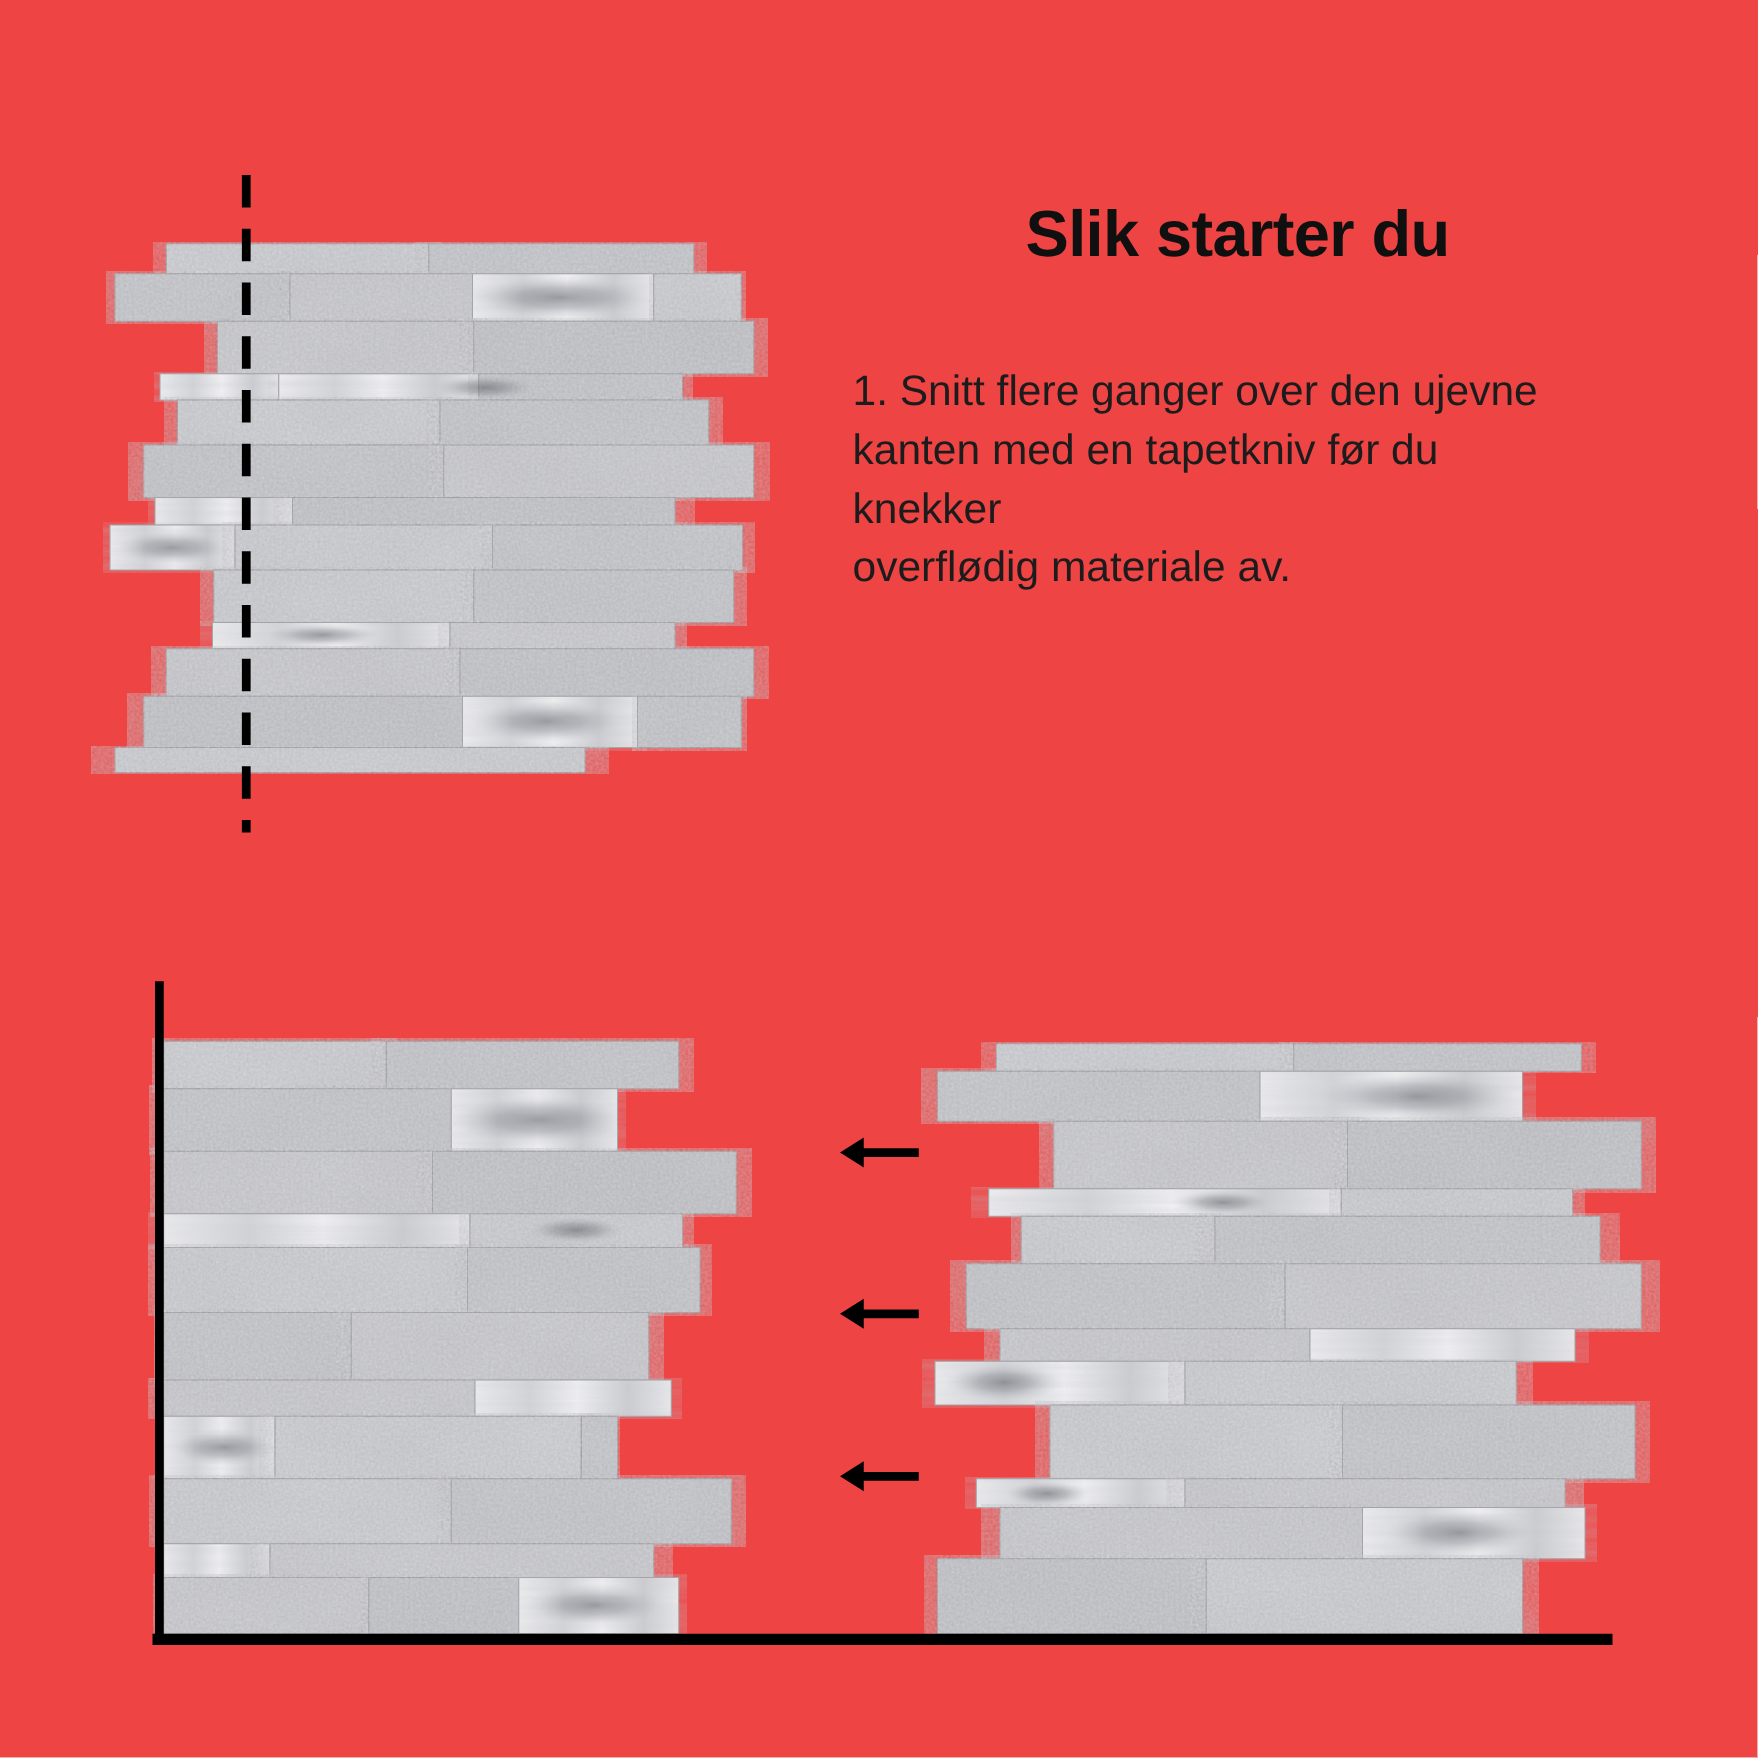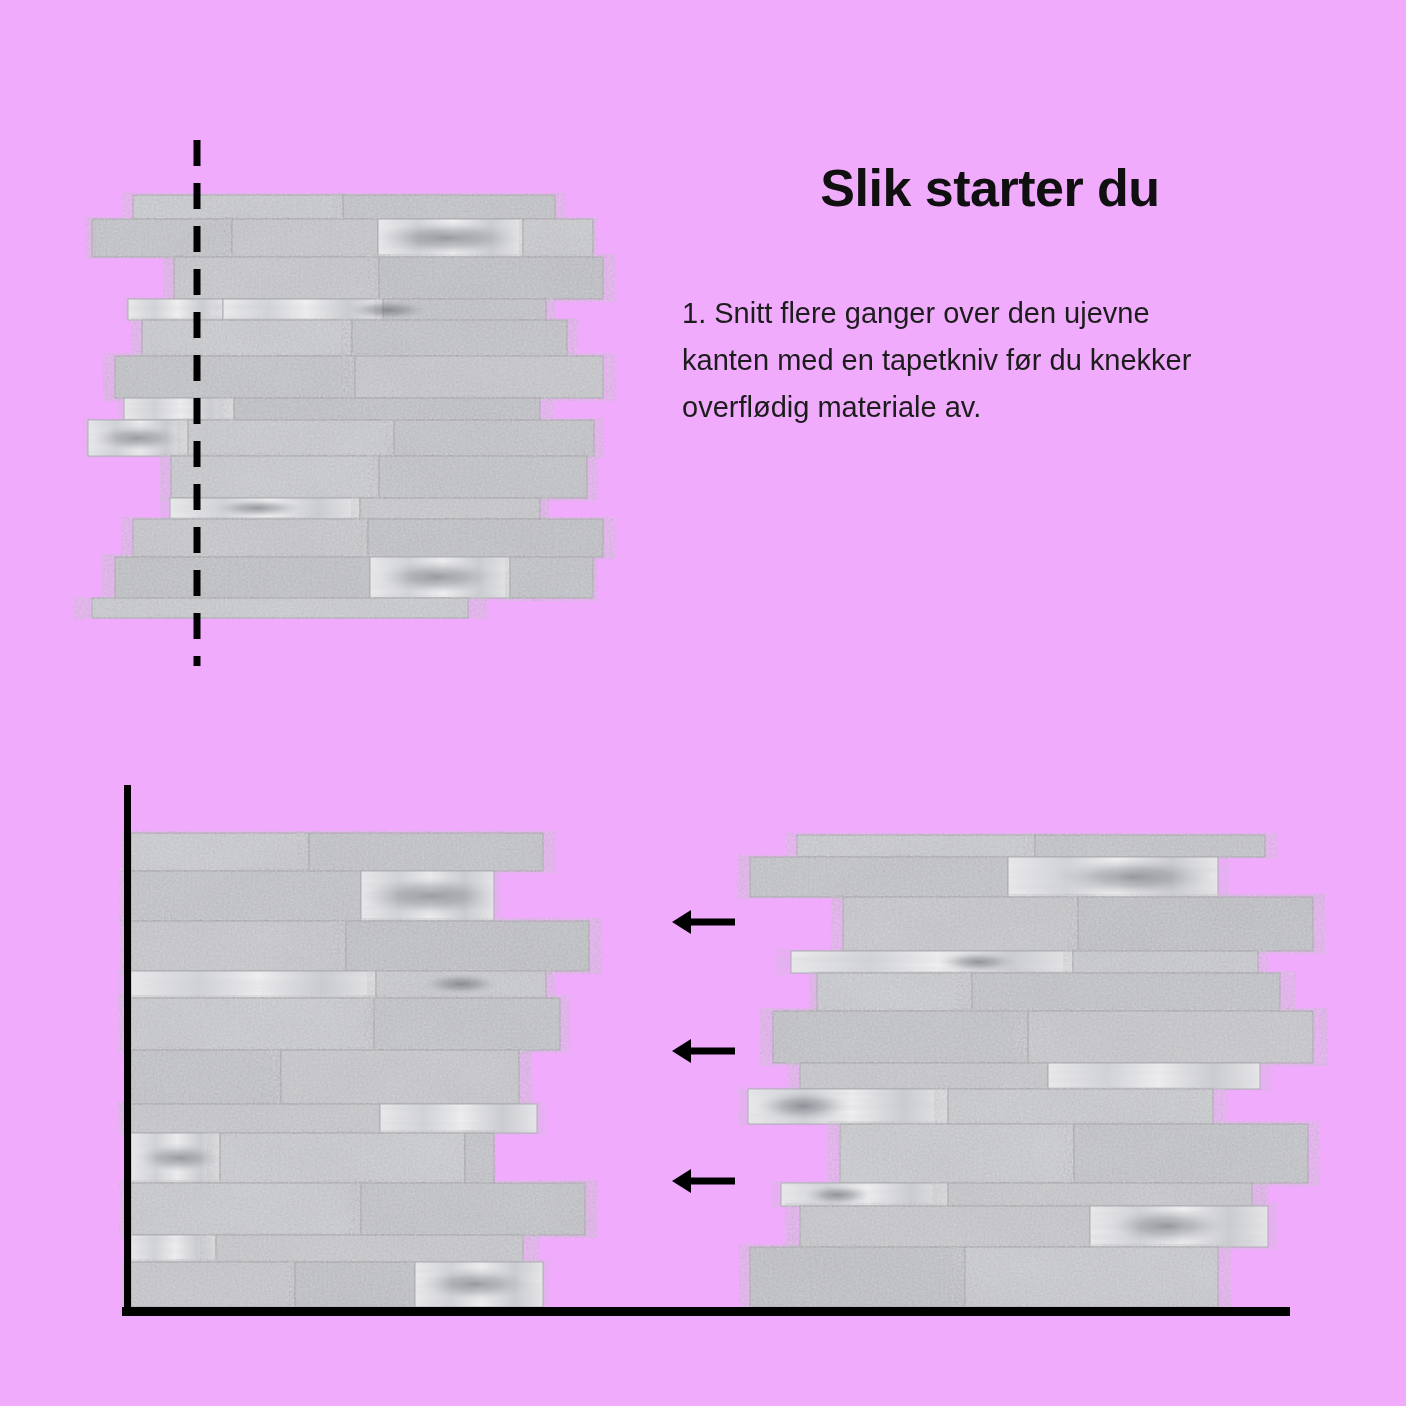--- a/index.html
+++ b/index.html
@@ -1,28 +1,28 @@
 <!DOCTYPE html>
 <html><head>
 <meta charset="utf-8">
 <style>
   html,body{margin:0;padding:0;background:#ffffff;}
   .canvas{
-    position:relative;width:1406px;height:1406px;background:#f0abfc;
+    position:relative;width:1406px;height:1406px;background:#ef4444;
     overflow:hidden;font-family:"Liberation Sans",sans-serif;
   }
   .fig-layer{position:absolute;left:0;top:0;}
   .title{
     position:absolute;left:680px;top:158px;width:620px;margin:0;
     text-align:center;font-size:52px;font-weight:700;color:#101010;
     letter-spacing:-0.5px;
   }
   .step{
     position:absolute;left:682px;width:590px;margin:0;
-    font-size:29px;line-height:47px;color:#1c1c1c;white-space:pre-line;
+    font-size:34px;line-height:47px;color:#1c1c1c;white-space:pre-line;
   }
   .step-1{top:290px;}
   .step-2{top:466px;}
   .step-3{top:616px;}
 </style>
 </head>
 <body>
 
 <div class="canvas">
 

